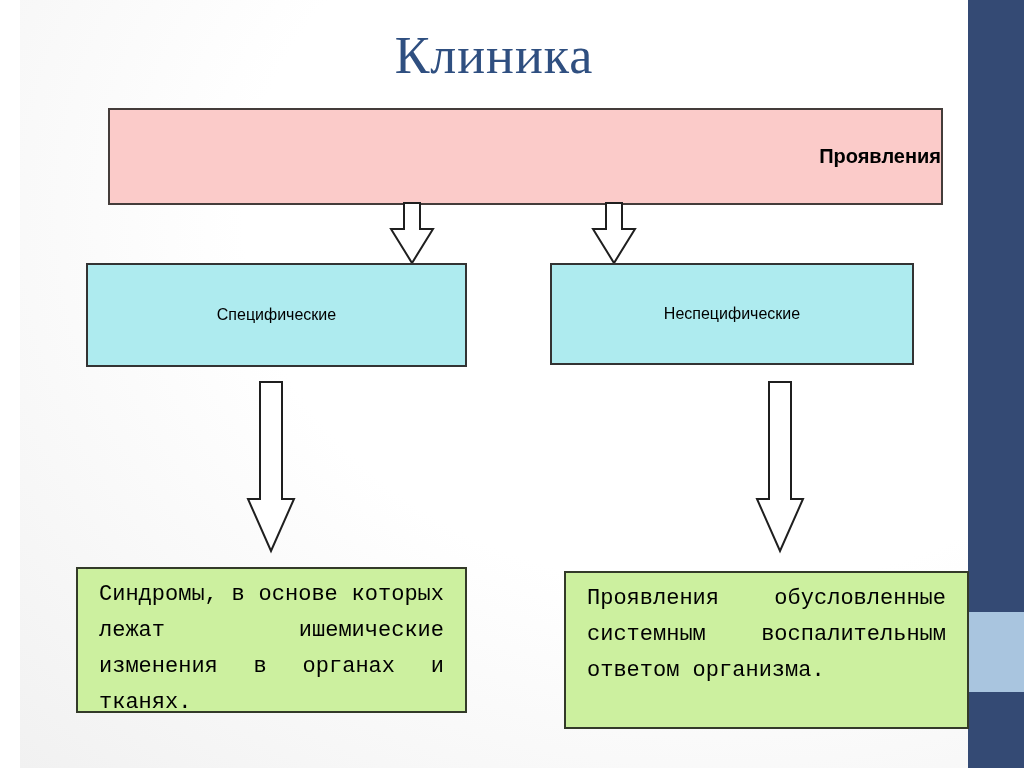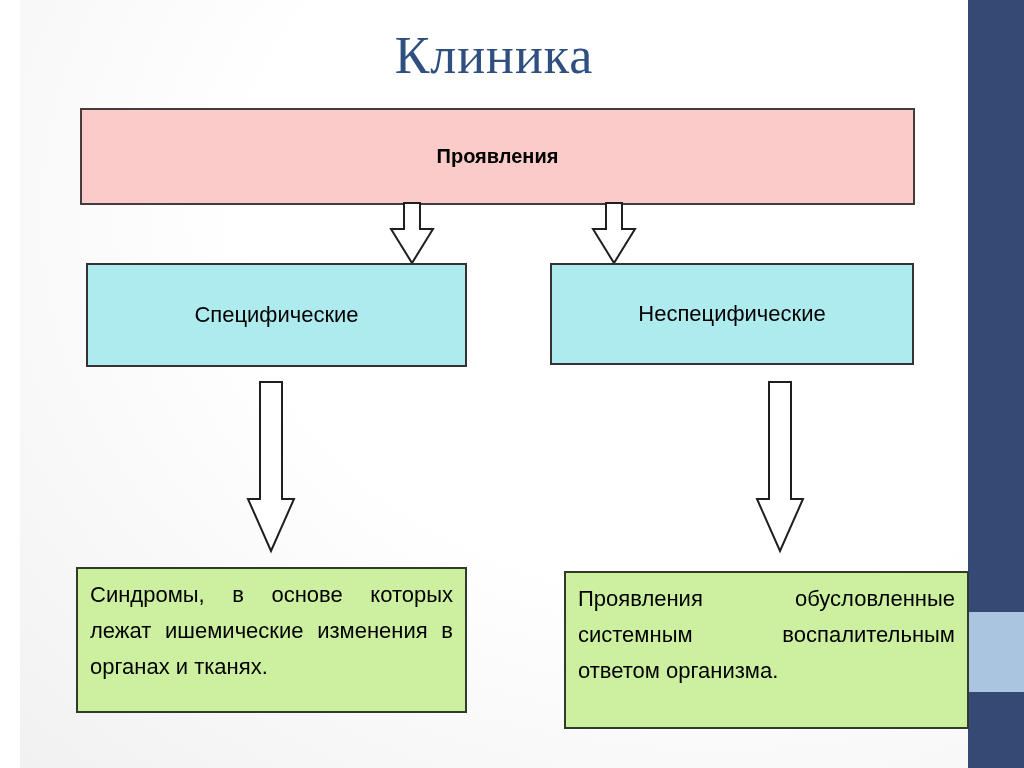--- a/index.html
+++ b/index.html
@@ -46,33 +46,34 @@
   }
   .node {
     position: absolute;
     display: flex;
     align-items: center;
     justify-content: center;
     box-sizing: border-box;
     color: #000000;
   }
   .node-root {
-    left: 60px;
+    left: 88px;
     top: 108px;
     width: 835px;
     height: 97px;
     background: #fbcbc9;
     border: 2px solid #443c3a;
     font-size: 20px;
     font-weight: bold;
+    justify-content: flex-end;
   }
   .node-branch {
     background: #aeebef;
     border: 2px solid #333333;
-    font-size: 22px;
+    font-size: 16px;
   }
   .node-branch.left {
     left: 66px;
     top: 263px;
     width: 381px;
     height: 104px;
   }
   .node-branch.right {
     left: 530px;
     top: 263px;
@@ -81,21 +82,22 @@
   }
   .node-desc {
     background: #ccf09f;
     border: 2px solid #333a29;
     font-size: 22px;
     line-height: 36px;
     text-align: justify;
     align-items: flex-start;
     justify-content: flex-start;
     display: block;
-    padding: 8px 12px;
+    padding: 8px 21px;
+    font-family: Liberation Mono, monospace;
   }
   .node-desc.left {
     left: 56px;
     top: 567px;
     width: 391px;
     height: 146px;
   }
   .node-desc.right {
     left: 544px;
     top: 571px;

